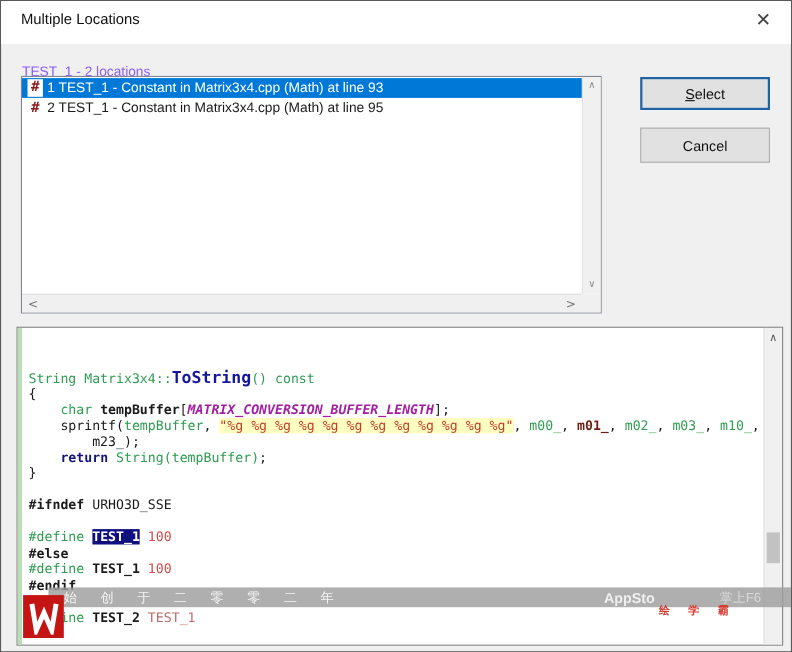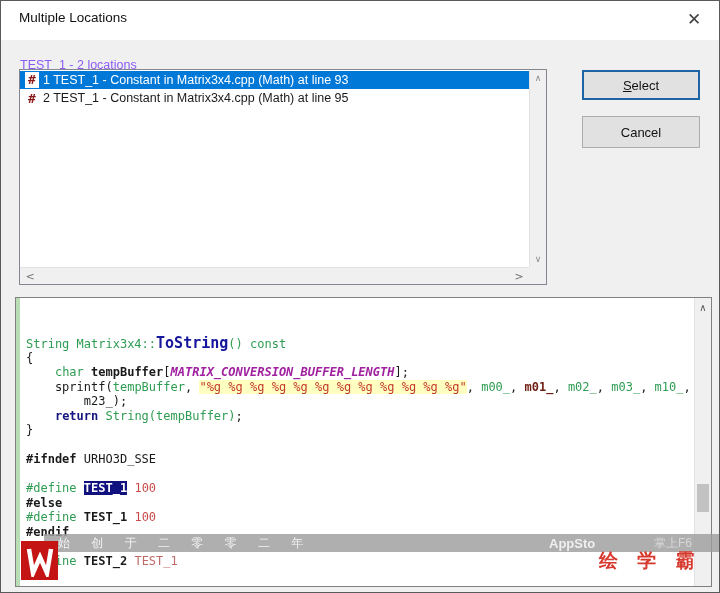--- a/index.html
+++ b/index.html
@@ -137,21 +137,21 @@
   .wm-bar-right {
     position:absolute; left:505px; font-size:13px; font-weight:bold;
     color:rgba(255,255,255,0.8); white-space:nowrap;
   }
   .wm-bar-right2 {
     position:absolute; left:610px; font-size:12px;
     color:rgba(255,255,255,0.5); white-space:nowrap;
   }
   .wm-brand {
     position:absolute; left:598px; top:547px; z-index:26;
-    font-size:19px; font-weight:bold; color:#d63a2e; letter-spacing:7px;
+    font-size:10px; font-weight:bold; color:#d63a2e; letter-spacing:7px;
     white-space:nowrap;
   }
 </style>
 </head>
 <body>
 
 <div class="titlebar">
   <span class="title">Multiple Locations</span>
   <span class="close-btn">✕</span>
 </div>

